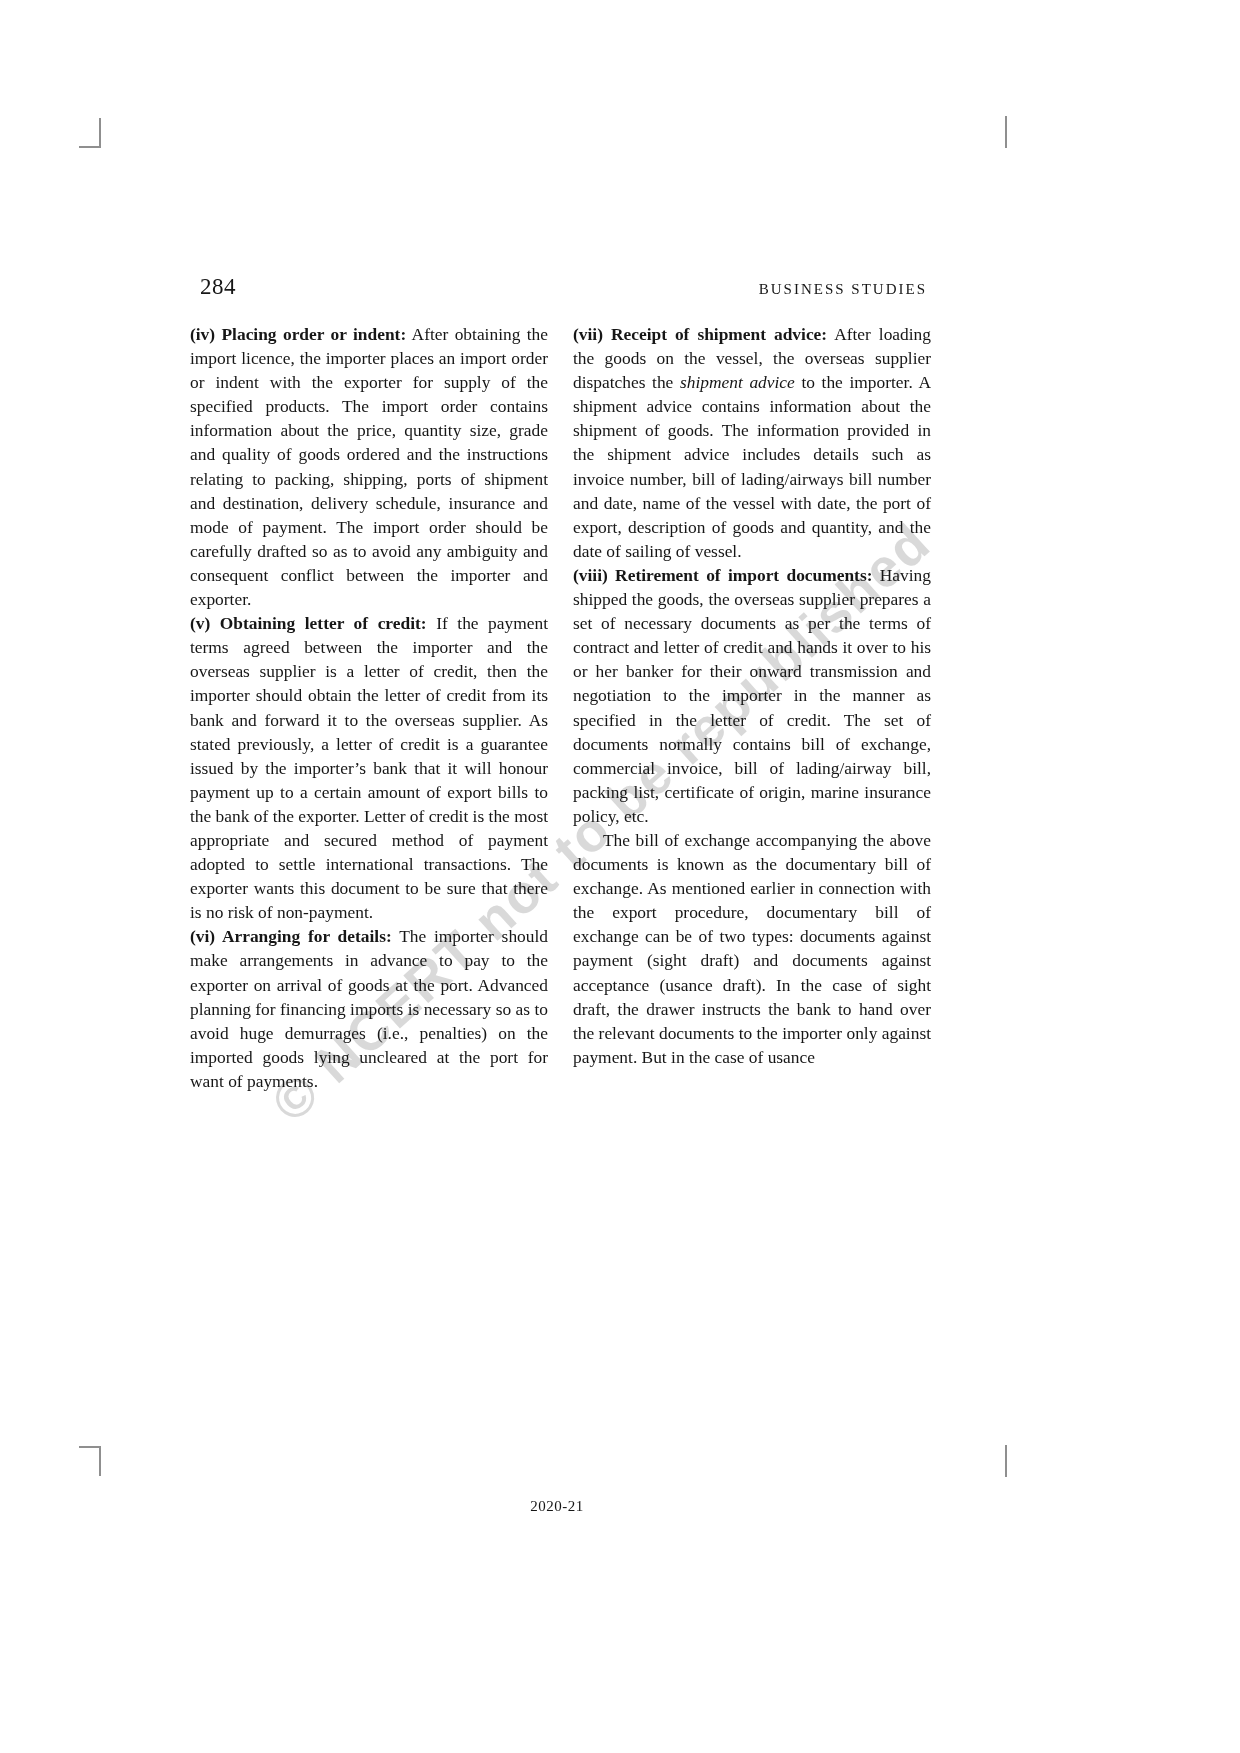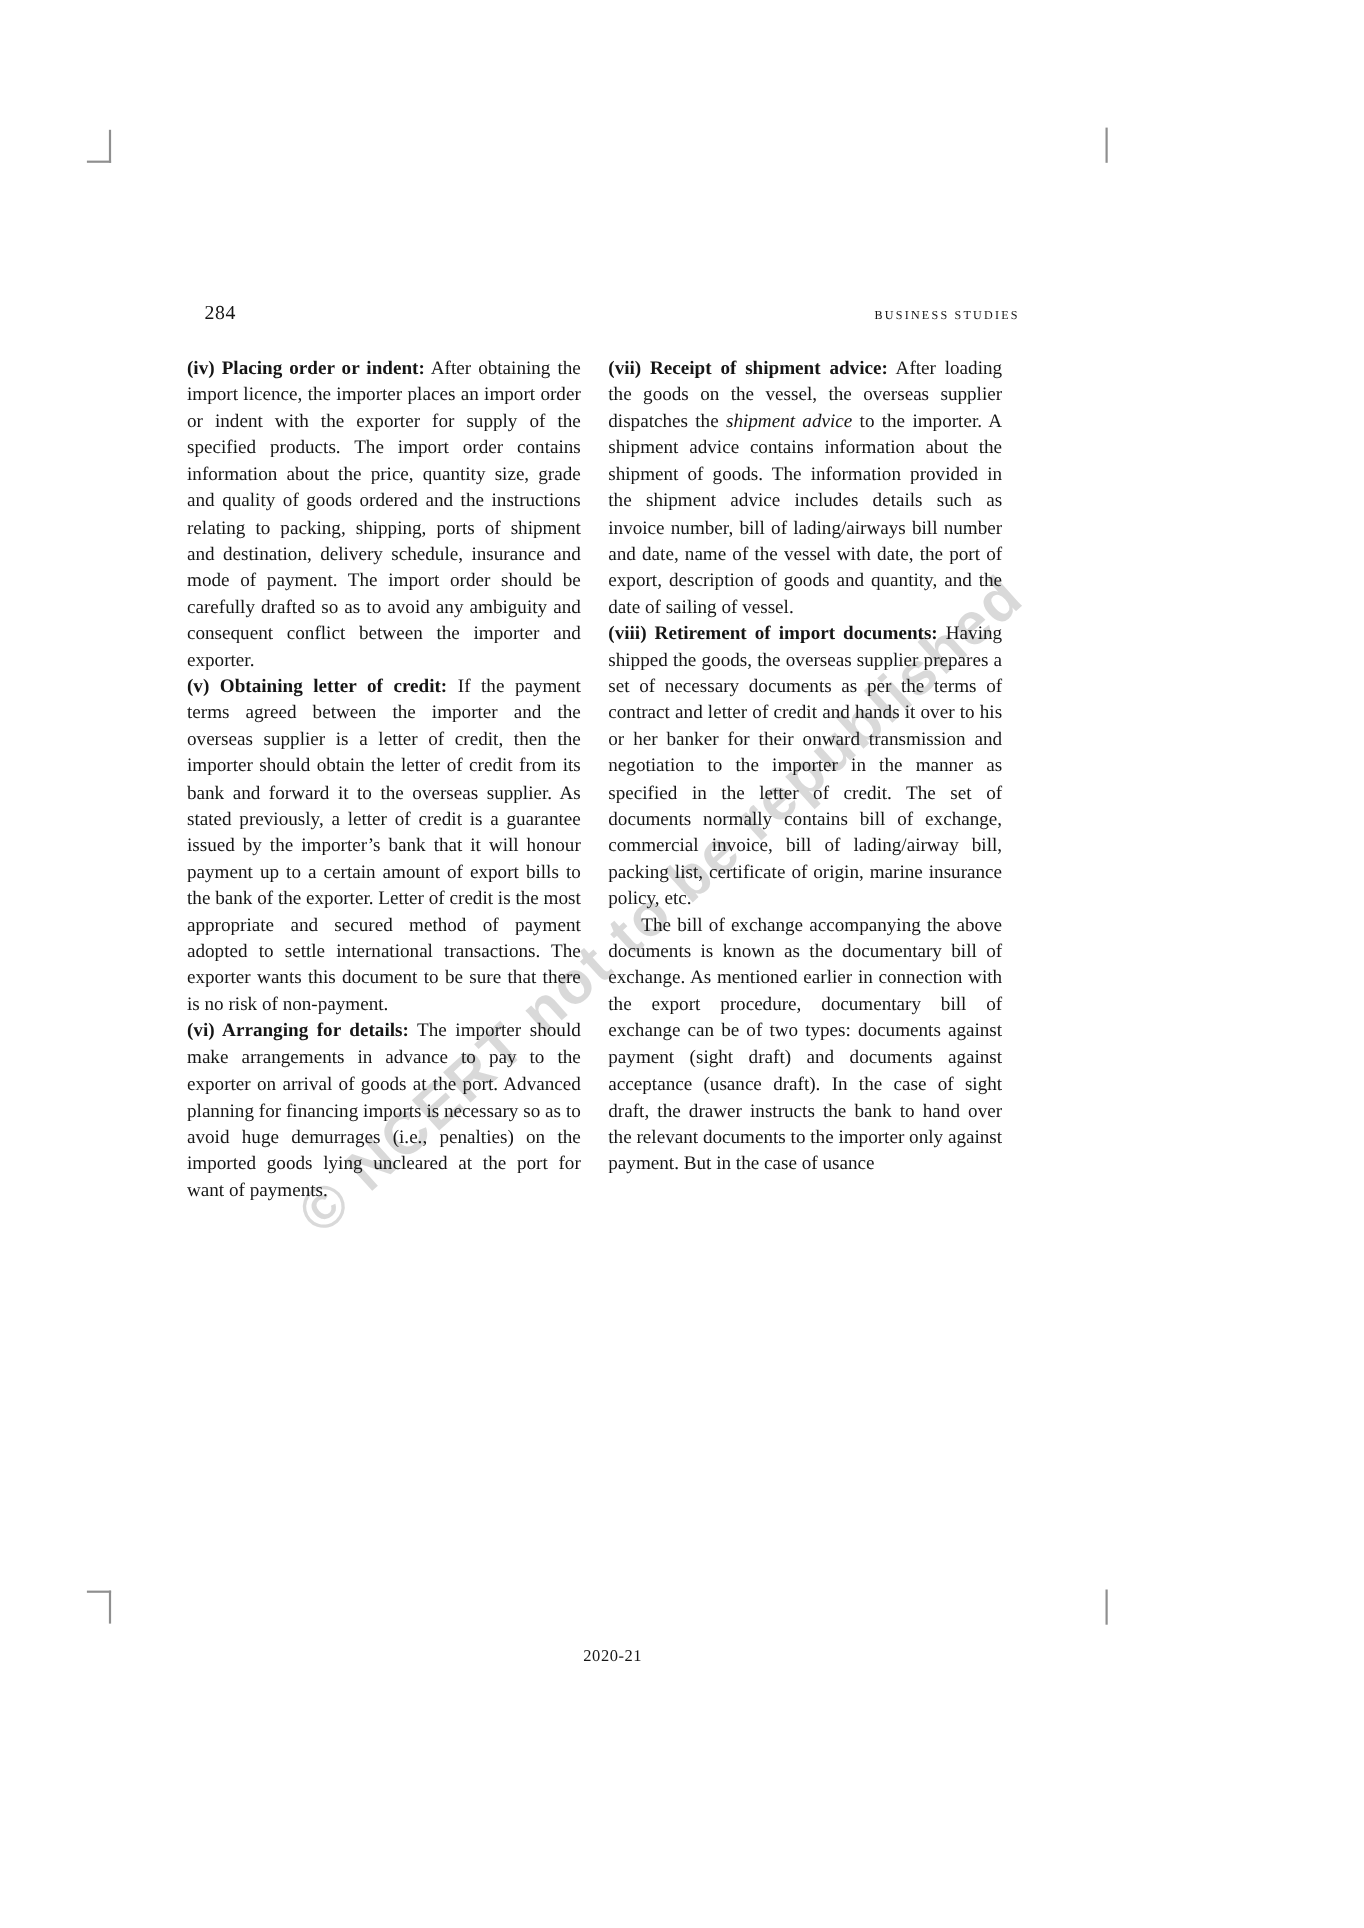--- a/index.html
+++ b/index.html
@@ -16,26 +16,26 @@
 
   .header {
     position: absolute;
     left: 186px;
     top: 274px;
     width: 741px;
     display: flex;
     justify-content: space-between;
     align-items: baseline;
   }
-  .page-number { font-size: 18px; letter-spacing: 0.5px; }
-  .running-title { font-size: 11px; letter-spacing: 2px; }
+  .page-number { font-size: 23px; letter-spacing: 0.5px; margin-left: 14px; }
+  .running-title { font-size: 15px; letter-spacing: 2px; }
 
   .content {
     position: absolute;
-    left: 170px;
+    left: 190px;
     top: 322px;
     width: 741px;
     display: flex;
     gap: 25px;
   }
   .column {
     width: 358px;
     font-size: 17.4px;
     line-height: 24.1px;
     text-align: justify;

